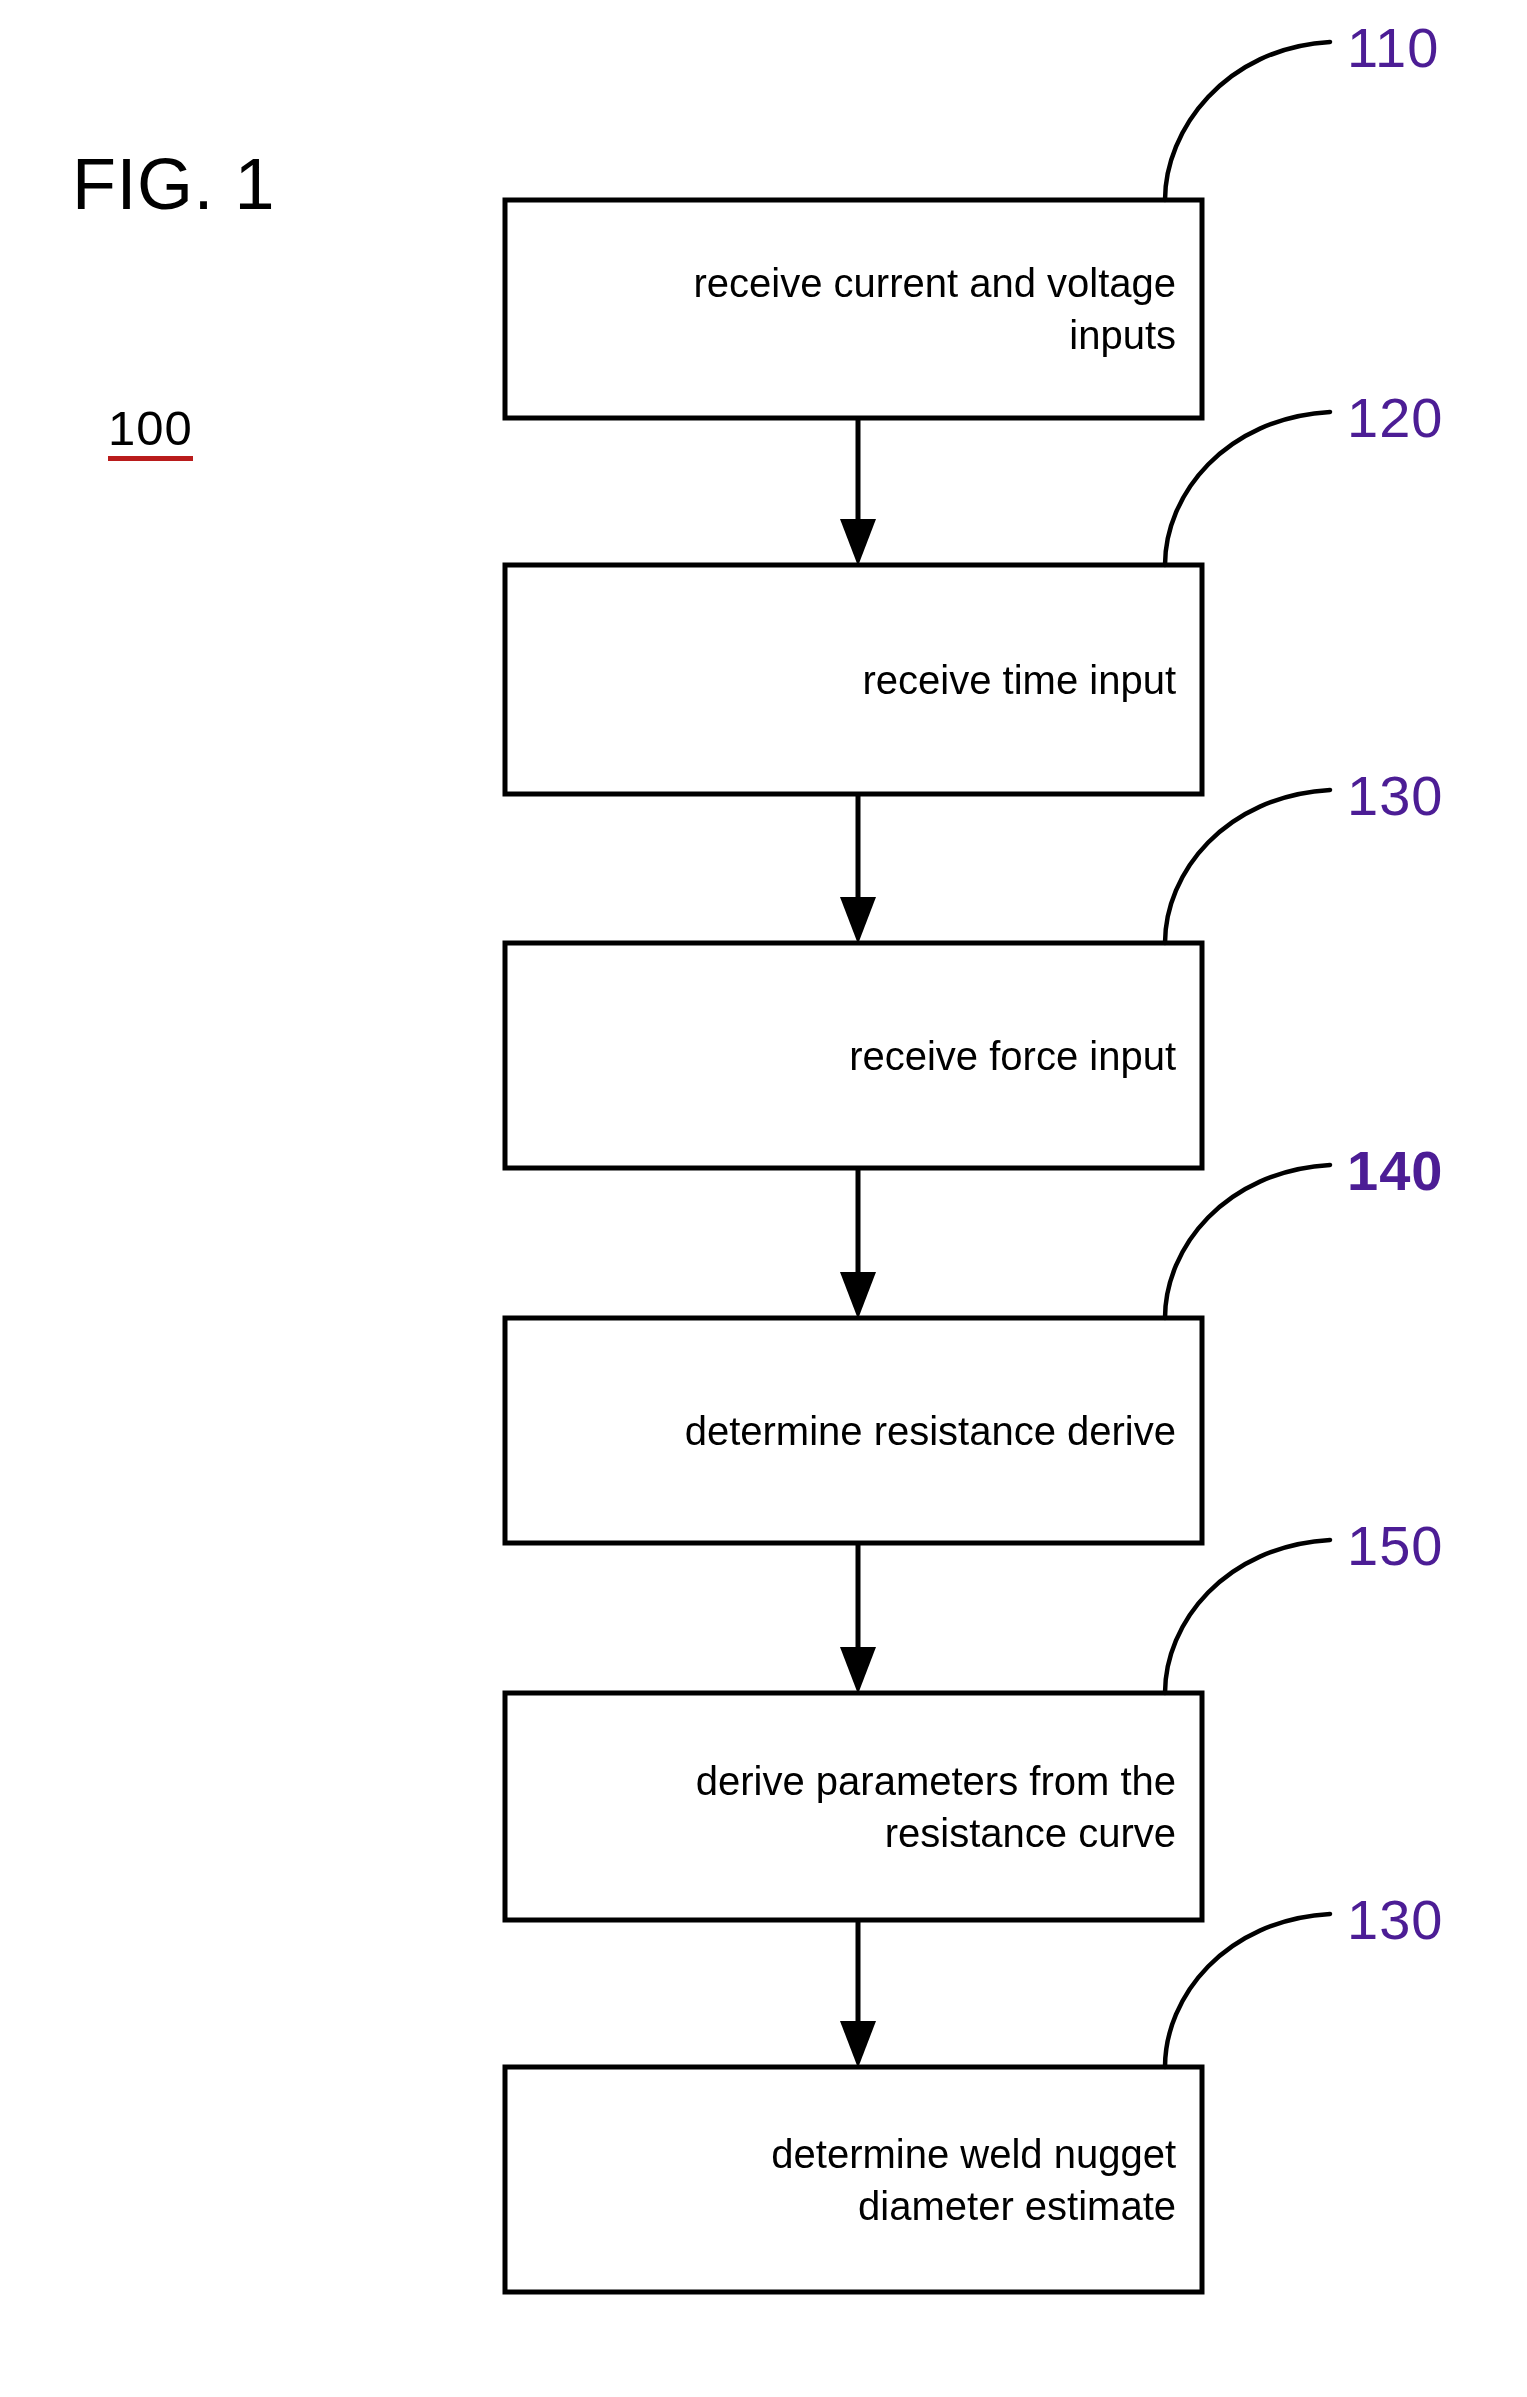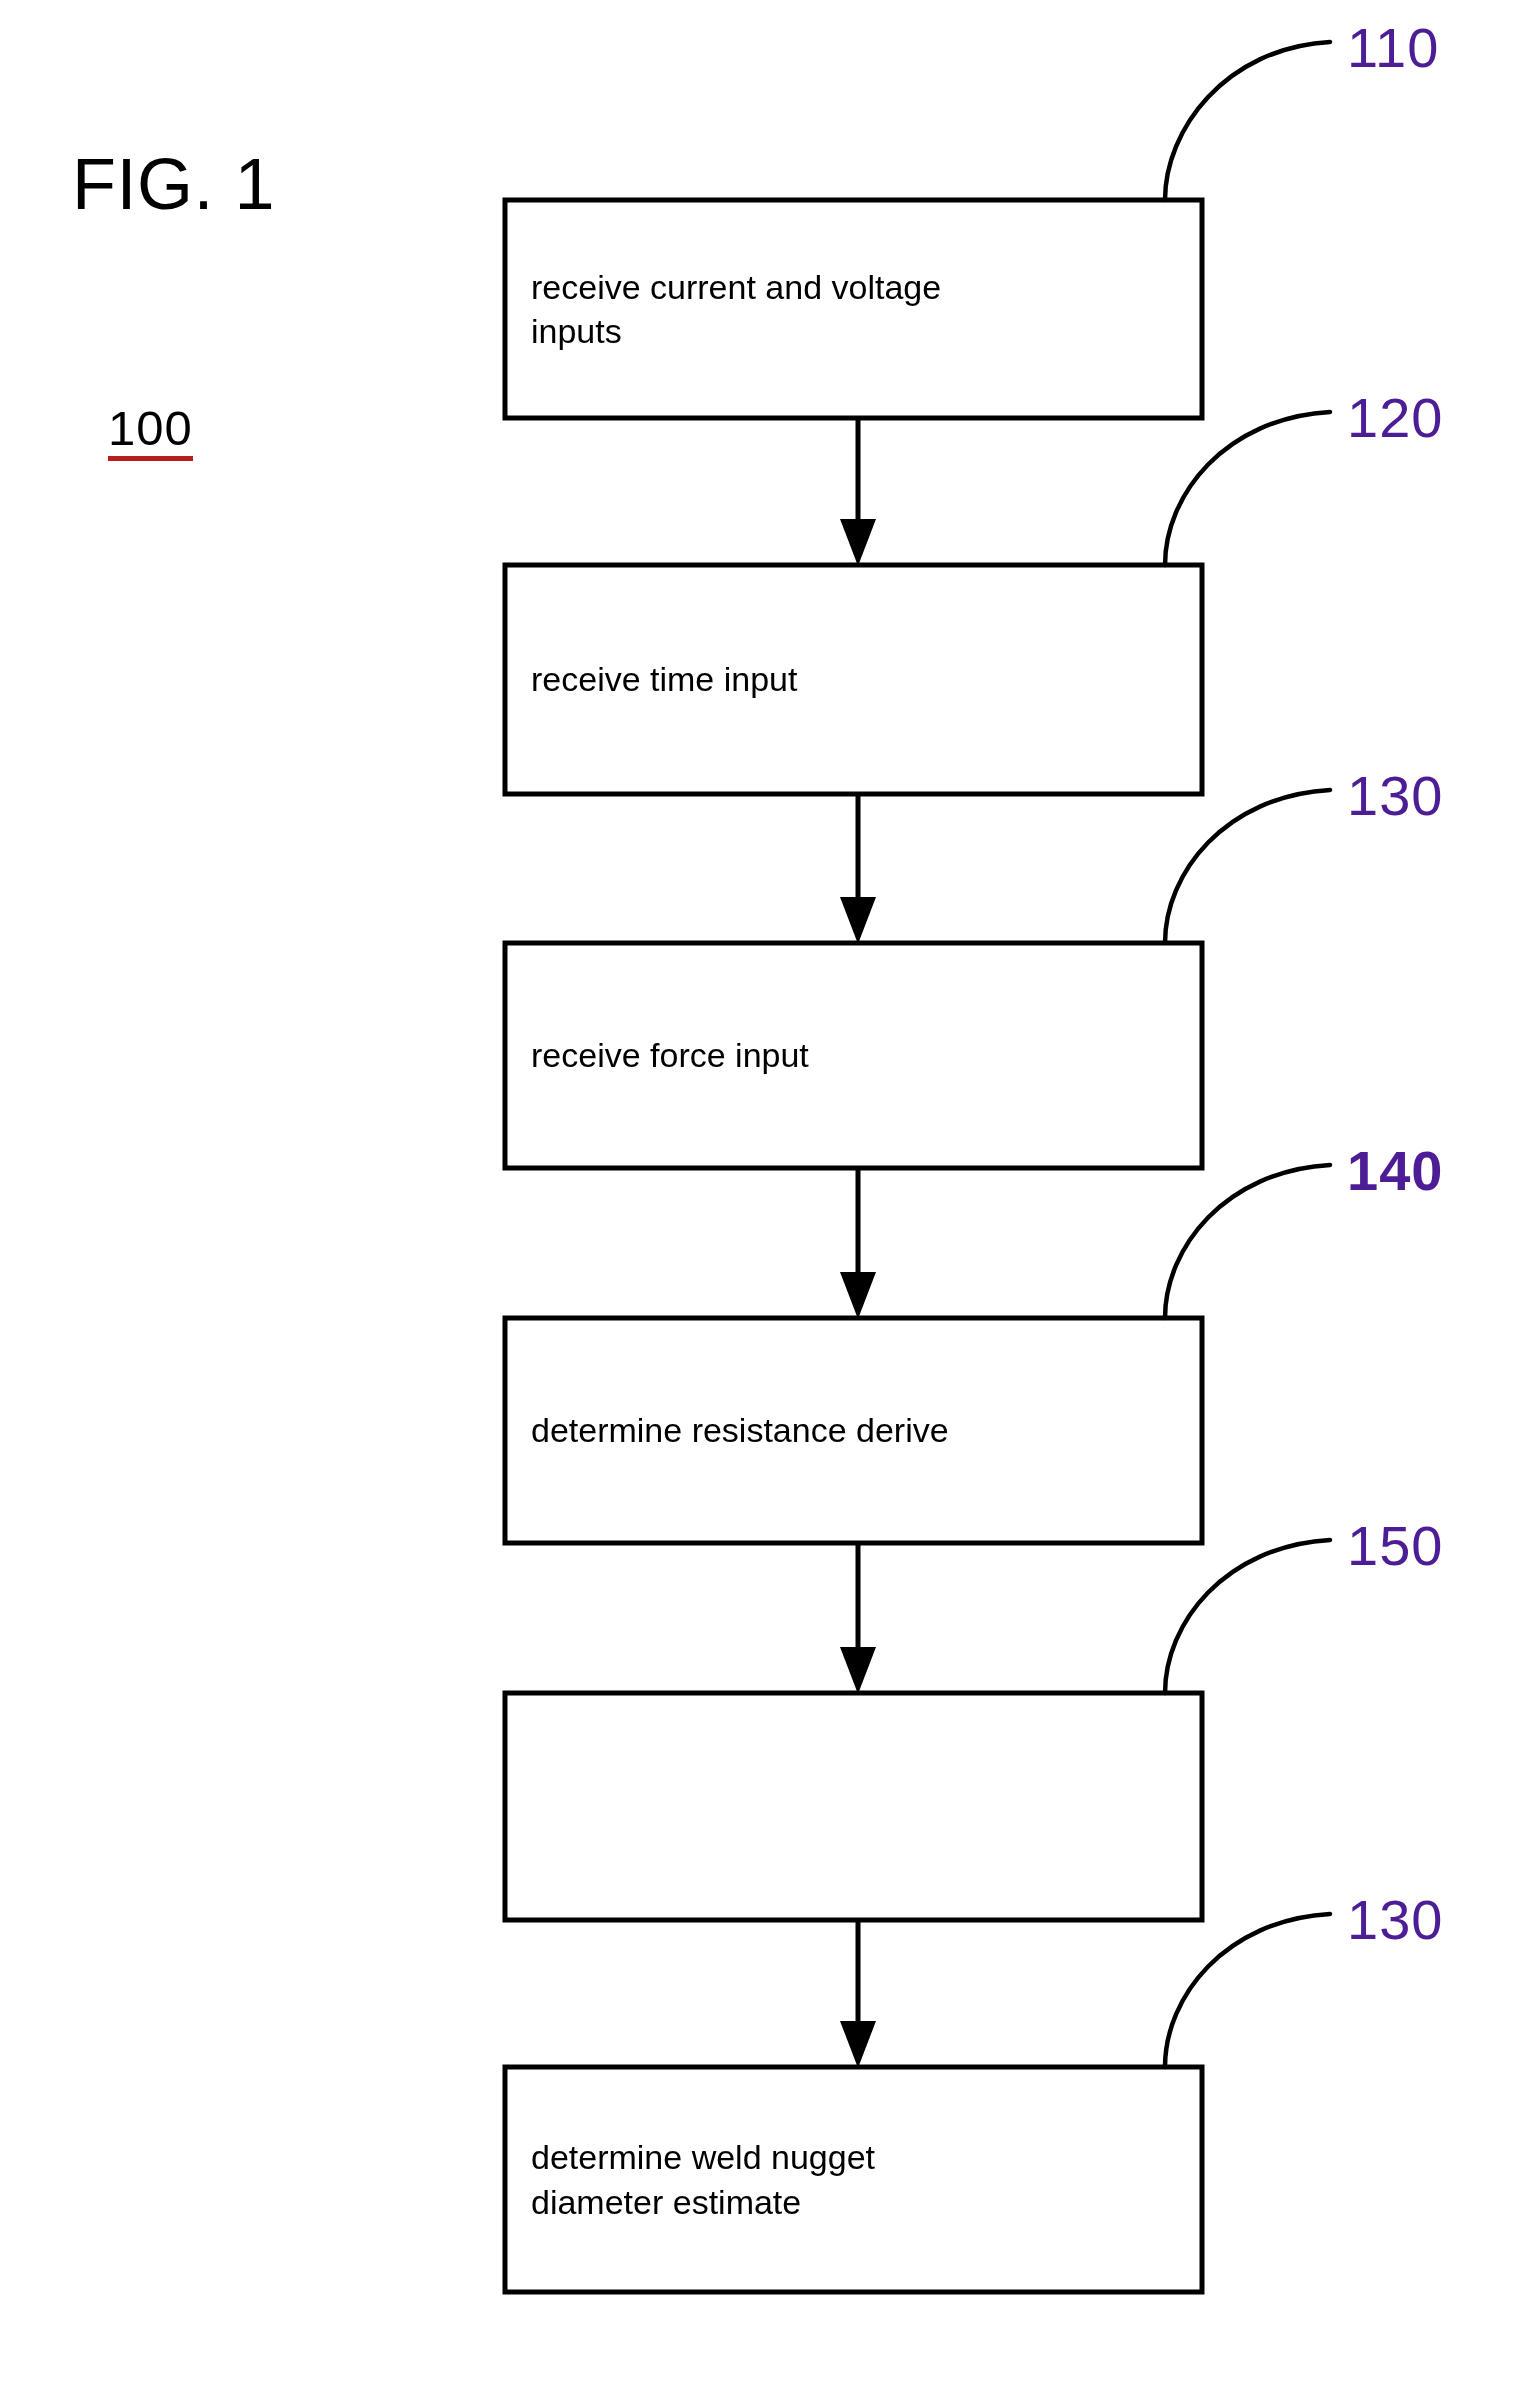--- a/index.html
+++ b/index.html
@@ -69,22 +69,22 @@
     stroke-width: 4.5;
     fill: none;
     stroke-linecap: round;
   }
   
   .step-label {
     position: absolute;
     display: flex;
     align-items: center;
     justify-content: center;
-    text-align: left;
-    font-size: 34px;
+    text-align: right;
+    font-size: 40px;
     line-height: 1.3;
     color: #000;
     padding: 0 26px;
     box-sizing: border-box;
     pointer-events: none;
   }
   .step-label span {
     display: block;
     width: 100%;
   }
@@ -167,20 +167,26 @@
       <span>receive force input</span>
     </span>
   </div>
 
   <div class="step-label" style="left:505px; top:1318px; width:697px; height:225px;">
     <span>
       <span>determine resistance derive</span>
     </span>
   </div>
 
+  <div class="step-label" style="left:505px; top:1693px; width:697px; height:227px;">
+    <span>
+      <span>derive parameters from the</span>
+      <span>resistance curve</span>
+    </span>
+  </div>
 
   <div class="step-label" style="left:505px; top:2067px; width:697px; height:225px;">
     <span>
       <span>determine weld nugget</span>
       <span>diameter estimate</span>
     </span>
   </div>
 
   <div class="ref-numeral" style="left:1347px; top:20px;">110</div>
   <div class="ref-numeral" style="left:1347px; top:390px;">120</div>

